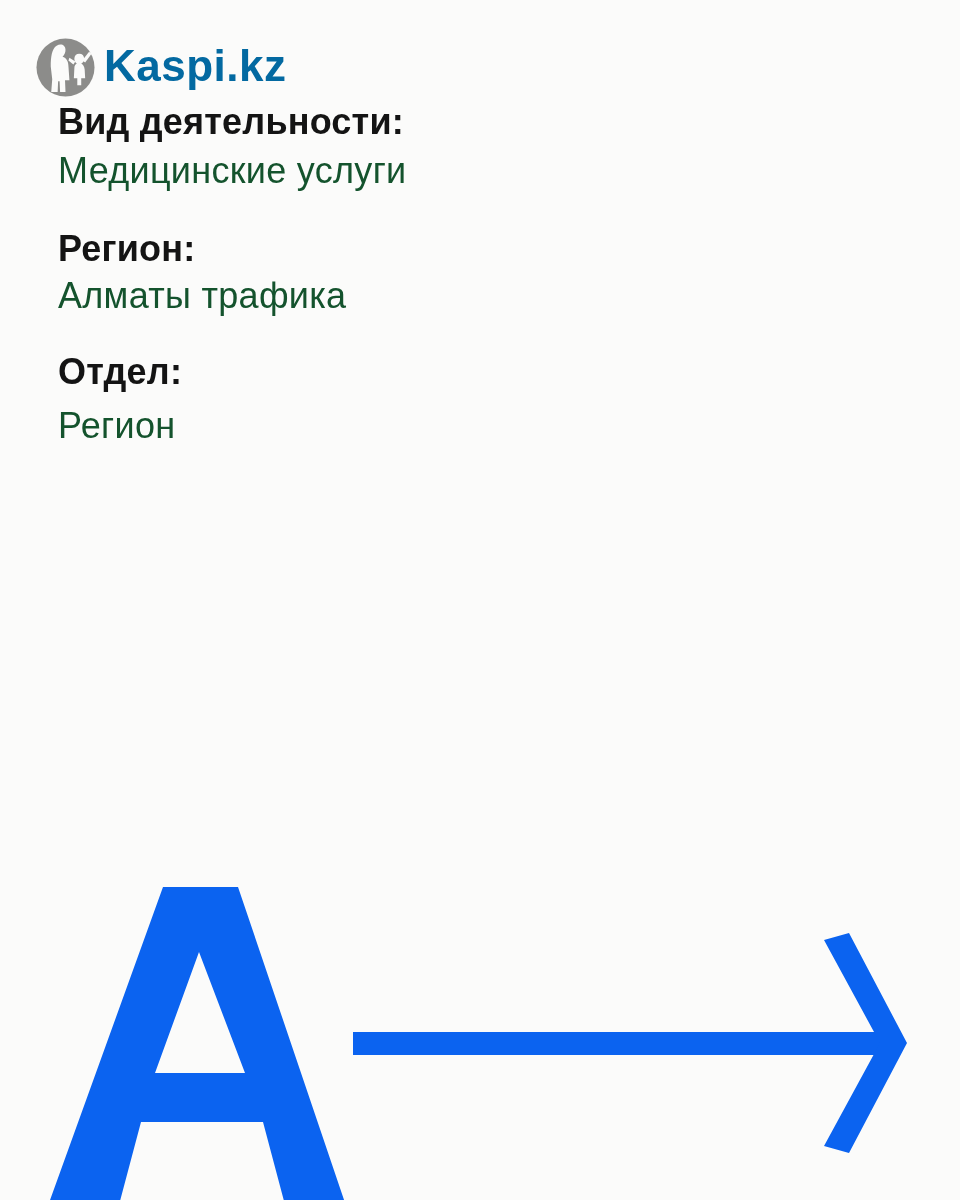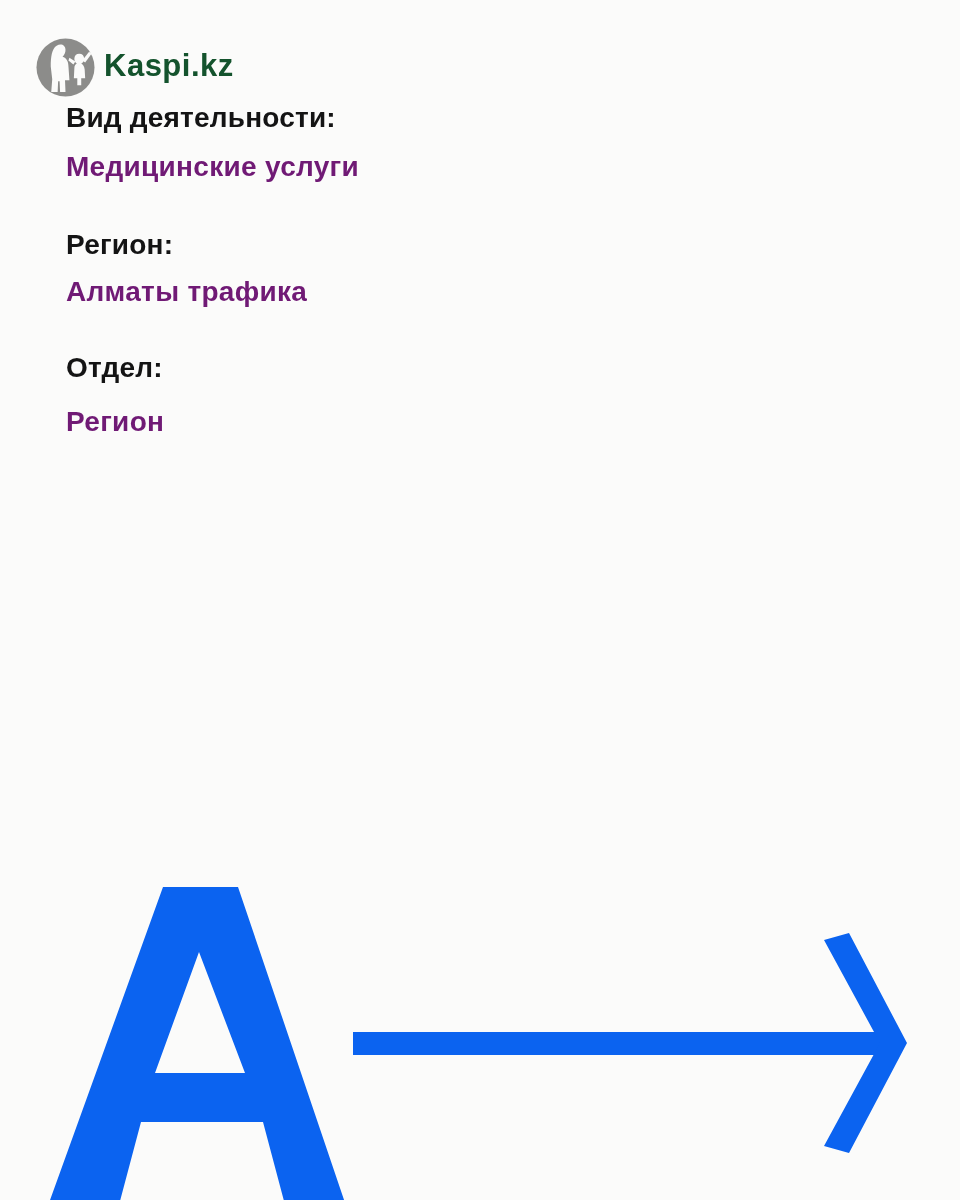--- a/index.html
+++ b/index.html
@@ -17,38 +17,38 @@
   .logo-row {
     position: absolute;
     left: 36px;
     top: 38px;
     display: flex;
     align-items: center;
     gap: 9px;
   }
   .logo-mark { width: 59px; height: 59px; display: block; }
   .logo-text {
-    font-size: 31px;
+    font-size: 44px;
     font-weight: 700;
-    color: #14532d;
+    color: #0369a1;
     letter-spacing: 0.5px;
     line-height: 1;
     position: relative;
     top: -2px;
   }
 
   .line {
     position: absolute;
-    left: 66px;
+    left: 58px;
     line-height: 1;
-    font-size: 28px;
+    font-size: 36px;
     white-space: nowrap;
   }
   .label { font-weight: 700; letter-spacing: 0.2px; }
-  .value { font-weight: 700; color: #701a75; letter-spacing: 0.3px; }
+  .value { font-weight: 400; color: #14532d; letter-spacing: 0.3px; }
 
   .l1 { top: 104px; }
   .v1 { top: 153px; }
   .l2 { top: 231px; }
   .v2 { top: 278px; }
   .l3 { top: 354px; }
   .v3 { top: 408px; }
 
   .bottom-graphic {
     position: absolute;

